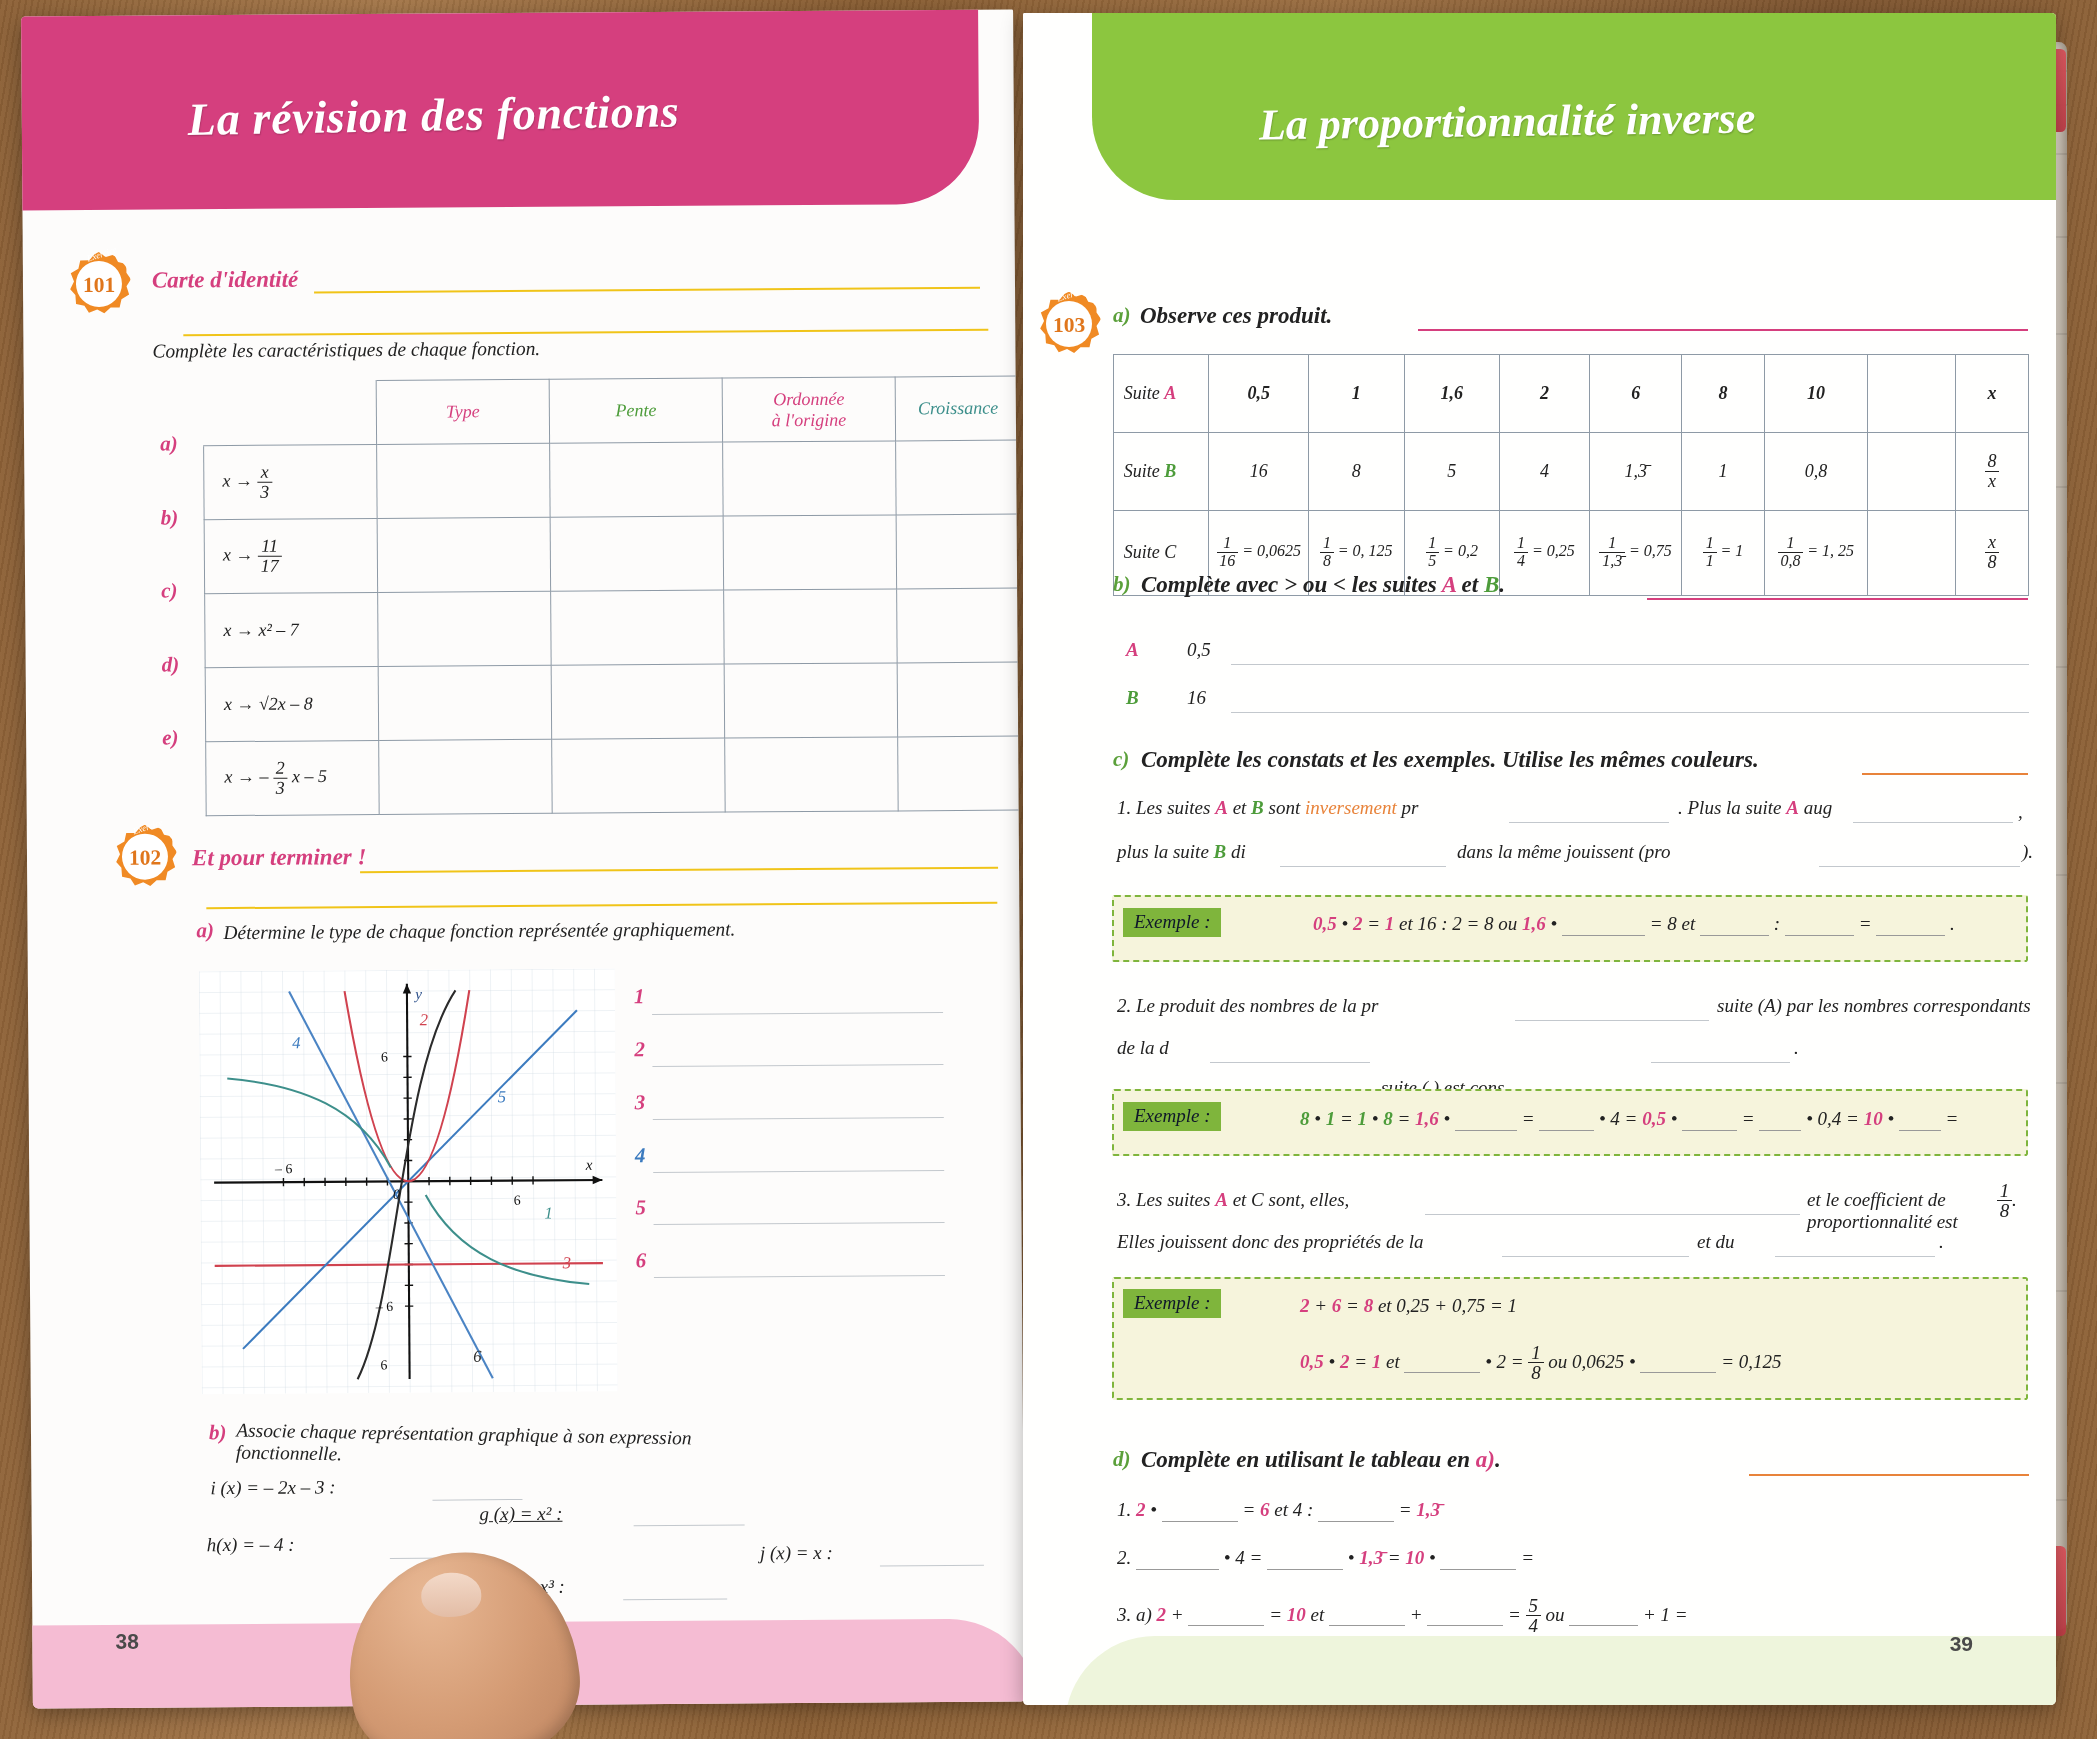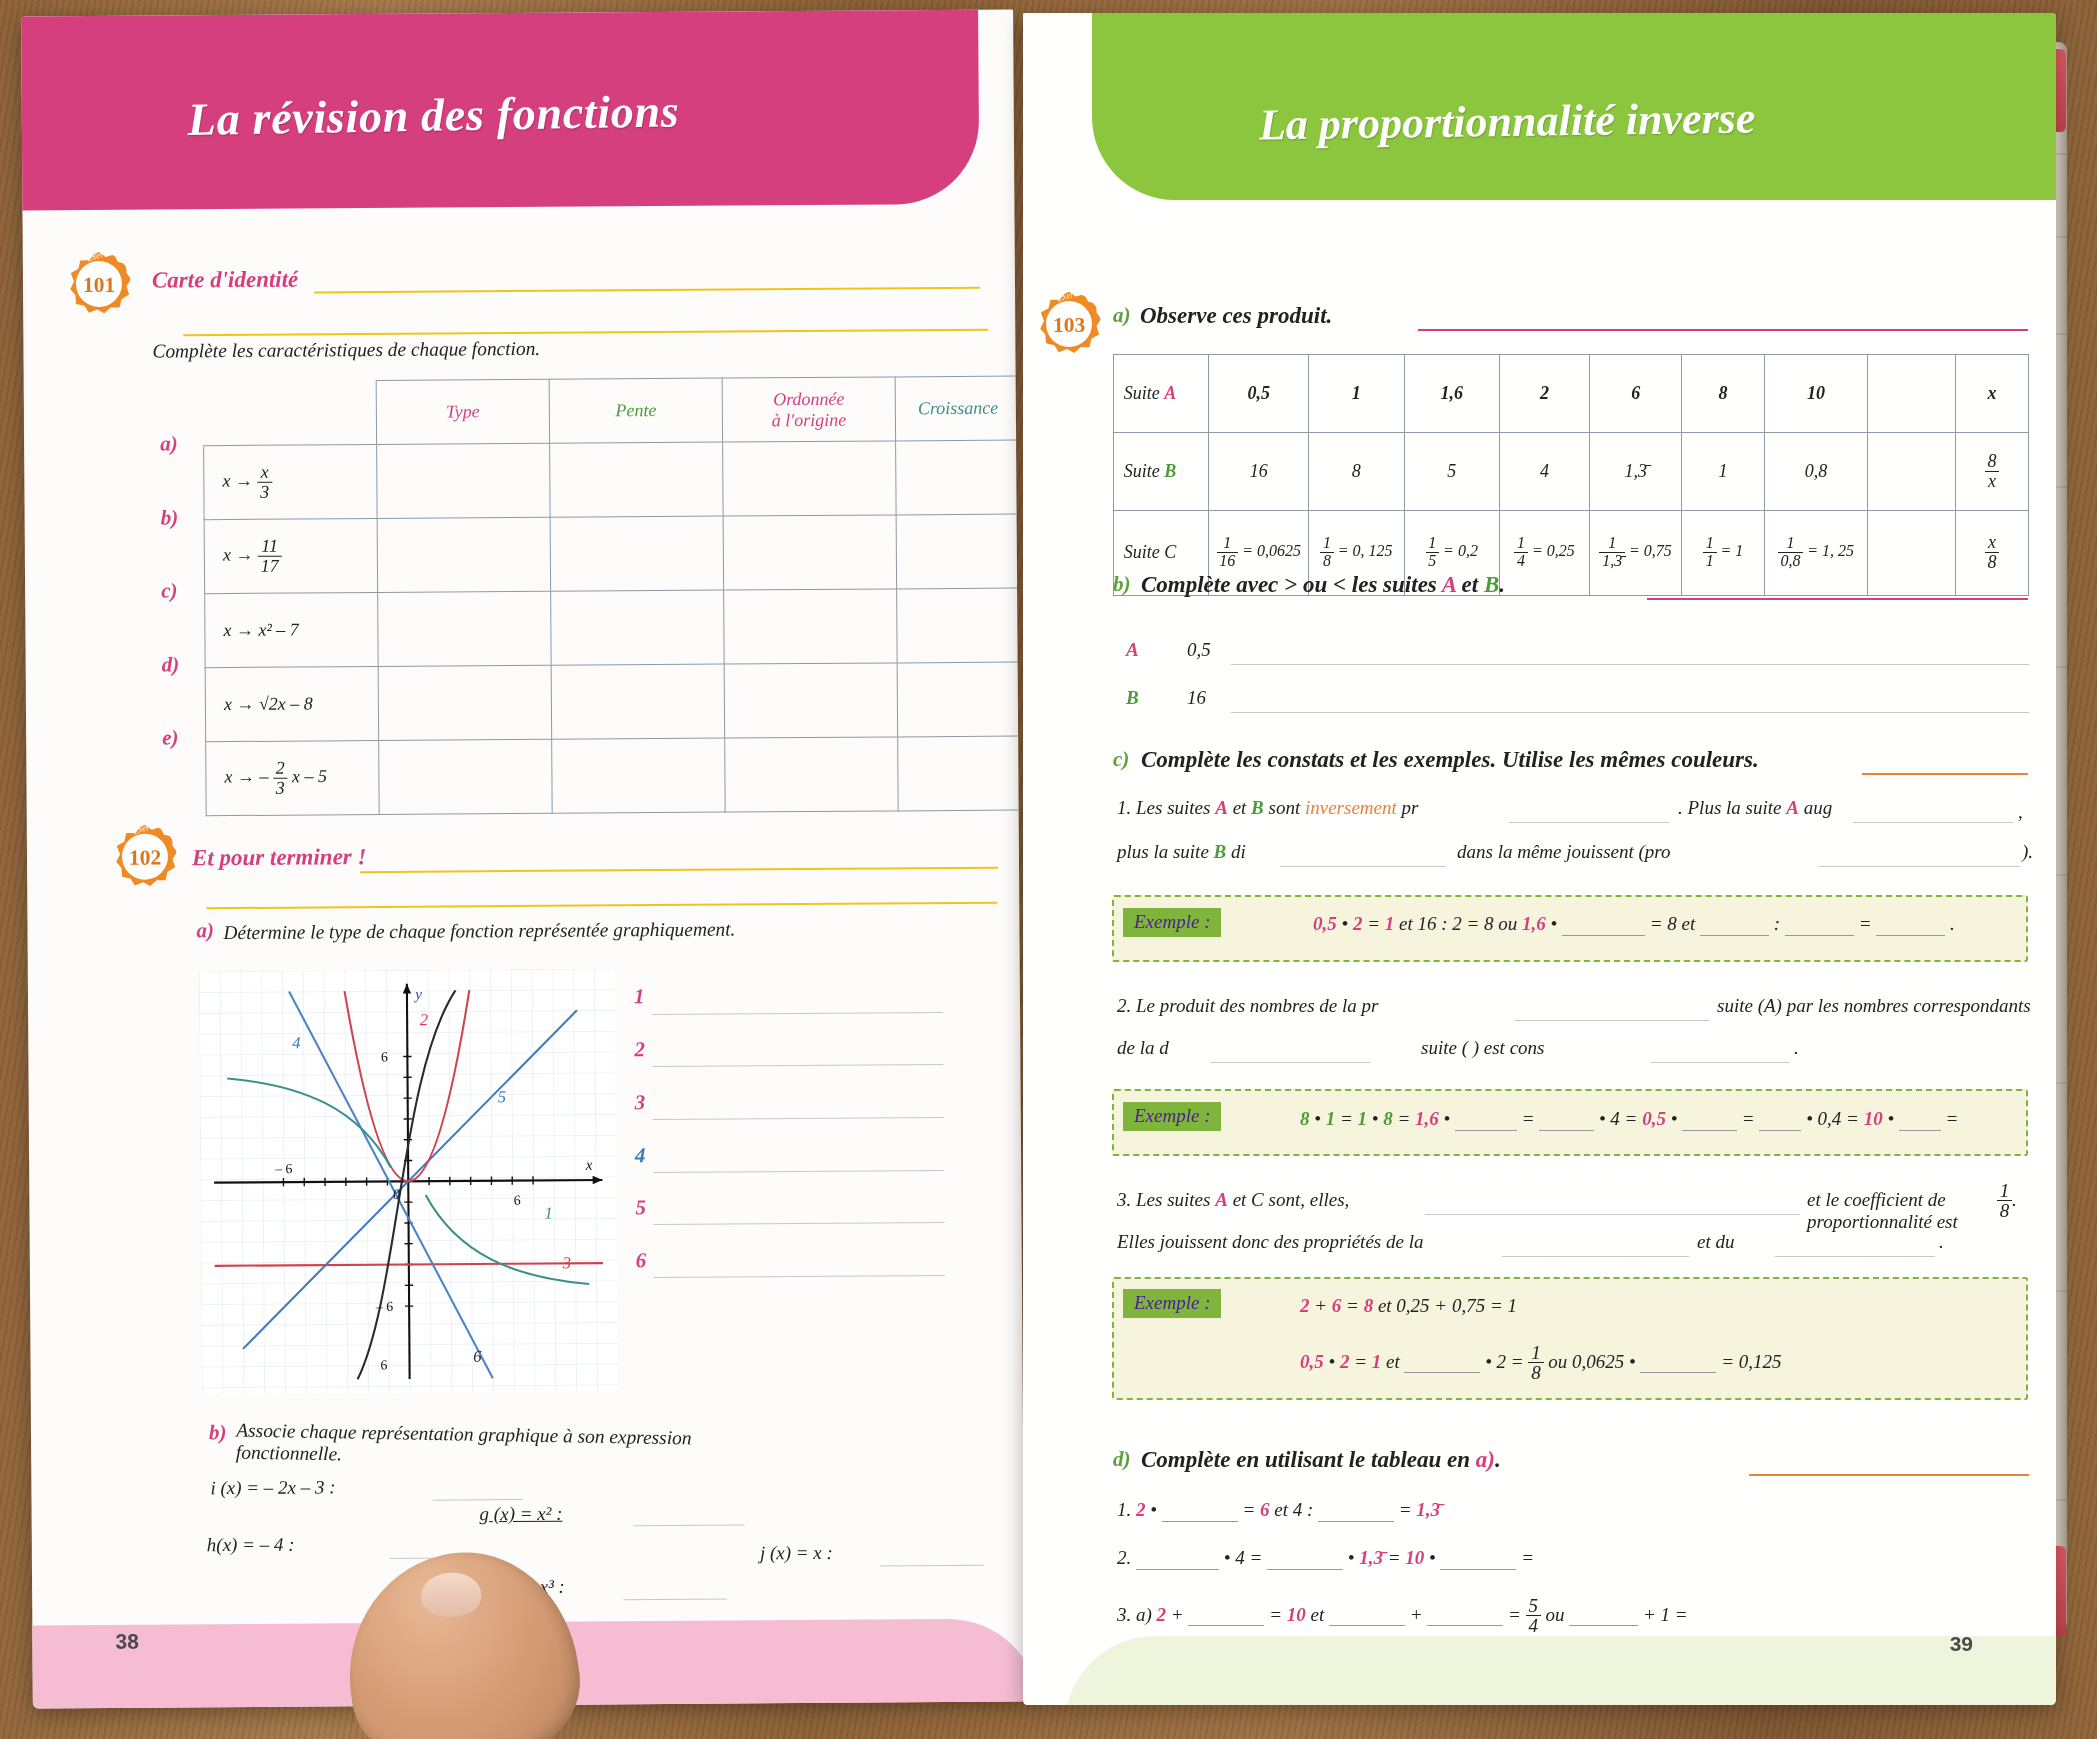--- a/index.html
+++ b/index.html
@@ -155,21 +155,21 @@
   .answer-line { position: absolute; border-bottom: 1.4px solid #c3c8cd; }
 
   .example-box {
     position: absolute;
     background: #f6f4dc;
     border: 2.1px dashed #7fb53c;
     border-radius: 2.8px;
   }
   .example-tag {
     position: absolute;
-    background: #7fb53c; color: #4c1d95;
+    background: #7fb53c; color: #0f172a;
     font-size: 19px; font-style: italic; font-family: "Liberation Serif", serif;
     padding: 3.5px 11px;
   }
   .ex-math {
     position: absolute; font-size: 19px; font-family: "Liberation Serif", serif; font-style: italic; color: #222;
   }
   .pinknum { color: #d53f7e; font-weight: bold; }
   .greennum { color: #4d9c3a; font-weight: bold; }
   .orangetxt { color: #e8833a; }
 
@@ -547,21 +547,21 @@
 
     <div class="body-text" style="left:94px; top:982px;">
       <span>2.</span>
       <span>Le produit des nombres de la pr</span>
     </div>
     <div class="answer-line" style="left:492px; top:1007px; width:194px;"></div>
     <div class="body-text" style="left:694px; top:982px;">suite (A) par les nombres correspondants</div>
 
     <div class="body-text" style="left:94px; top:1024px;">de la d</div>
     <div class="answer-line" style="left:187px; top:1049px; width:160px;"></div>
-    <div class="body-text" style="left:358px; top:1024px;margin-left:40px;">suite (      ) est cons</div>
+    <div class="body-text" style="left:358px; top:1064px;">suite (      ) est cons</div>
     <div class="answer-line" style="left:628px; top:1049px; width:139px;"></div>
     <div class="body-text" style="left:771px; top:1024px;">.</div>
 
     <div class="example-box" style="left:89px; top:1076px; width:916px; height:67px;"></div>
     <div class="example-tag" style="left:100px; top:1089px;">Exemple :</div>
     <div class="ex-math" style="left:277px; top:1095px;">
       <span class="greennum">8</span> • <span class="greennum">1</span> = <span class="greennum">1</span> • <span class="greennum">8</span> = <span class="pinknum">1,6</span> •
       <span style="display:inline-block;width:62px;border-bottom:1.4px solid #999;">&nbsp;</span> =
       <span style="display:inline-block;width:55px;border-bottom:1.4px solid #999;">&nbsp;</span> • 4 = <span class="pinknum">0,5</span> •
       <span style="display:inline-block;width:55px;border-bottom:1.4px solid #999;">&nbsp;</span> =

